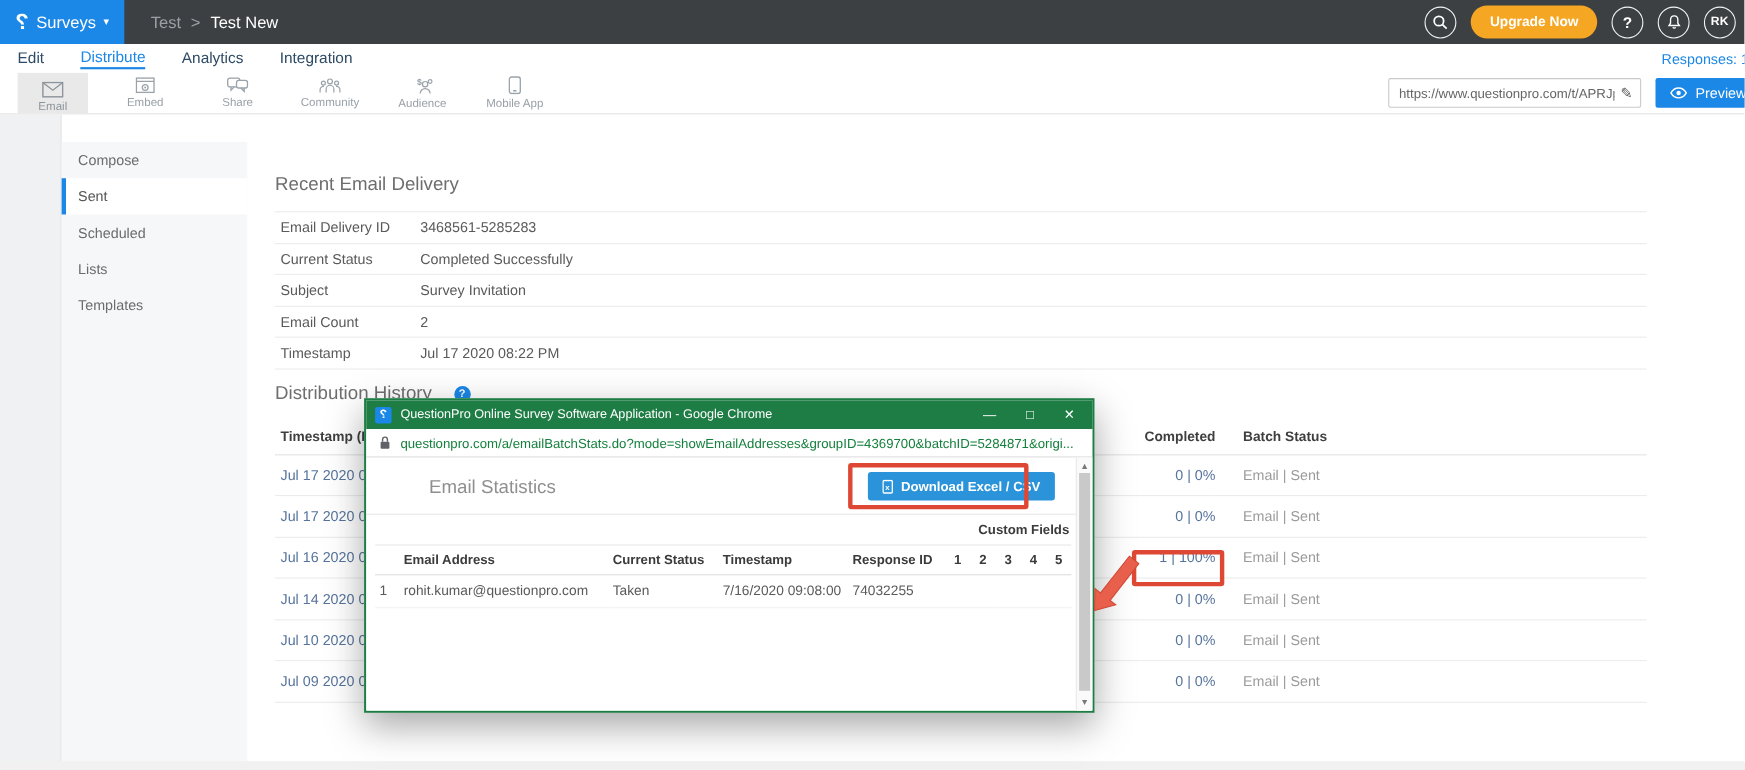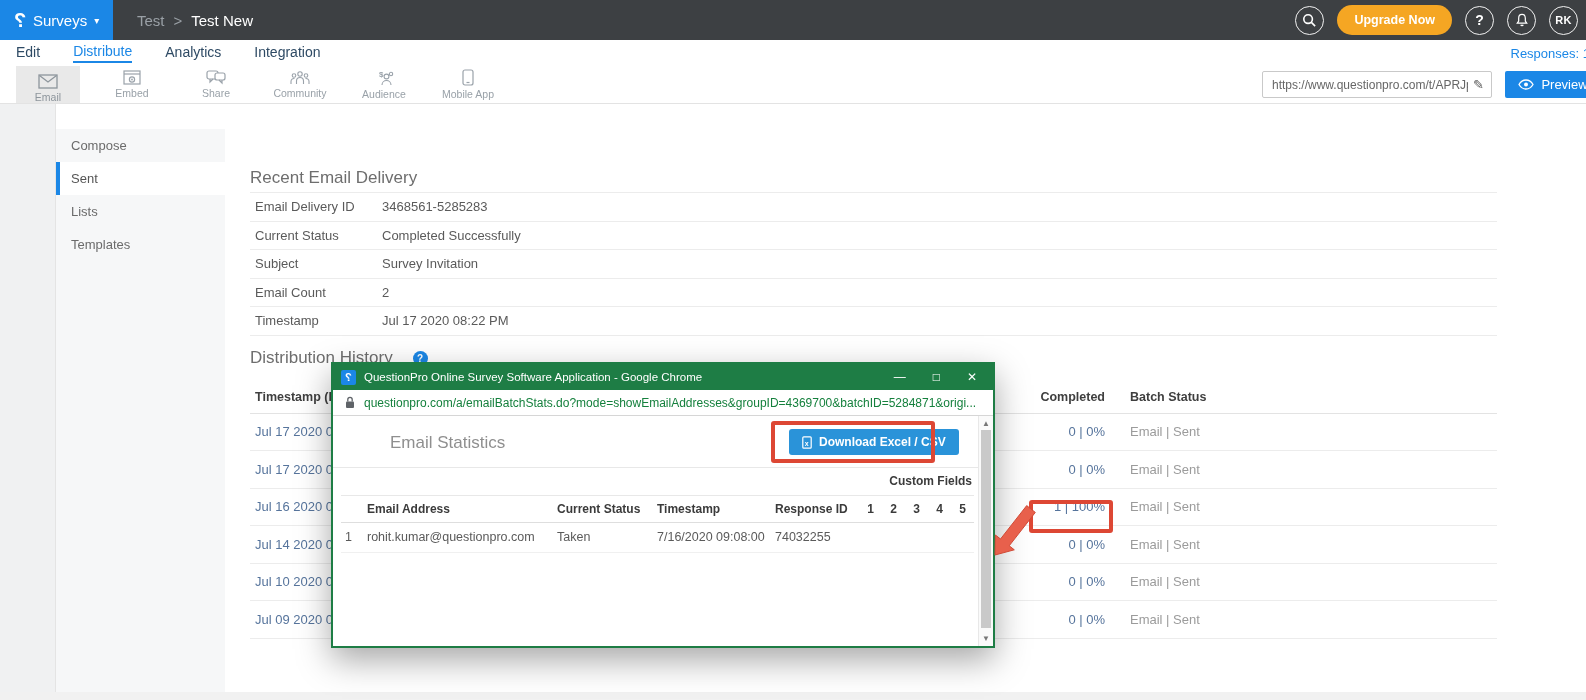--- a/index.html
+++ b/index.html
@@ -46,21 +46,21 @@
   
   .left-strip { position:absolute; top:104px; left:0; width:56px; bottom:0; background:#f0f1f2; border-right:1px solid #e4e4e4; z-index:1; }
   .sidebar { position:absolute; top:129px; left:56px; width:169px; bottom:0; background:#f6f7f8; z-index:2; }
   .side-item { height:33px; display:flex; align-items:center; padding-left:11px; font-size:13px; color:#6b6b6b; border-left:4px solid transparent; cursor:pointer; }
   .side-item.active { background:#fff; border-left-color:#1b87e6; color:#555; }
   .main { position:absolute; top:104px; left:225px; right:0; bottom:0; background:#fff; z-index:3; }
   .bottom-strip { position:absolute; left:0; right:0; bottom:0; height:8px; background:#f1f1f1; z-index:4; }
 
   
   .section-title { position:absolute; left:25px; font-size:17px; font-weight:400; color:#6e6e6e; }
-  .red-title { top:64px; }
+  .red-title { top:54px; }
   .detail-table { position:absolute; left:25px; top:88px; width:1247px; border-collapse:collapse; }
   .detail-table td { border-top:1px solid #ececec; height:28.5px; font-size:13px; color:#5a5a5a; padding-left:5px; }
   .detail-table tr:last-child td { border-bottom:1px solid #ececec; }
   .detail-table td.lbl { width:127px; }
 
   
   .dist-title-row { position:absolute; left:25px; top:244px; display:flex; align-items:center; gap:20px; }
   .dist-title-row .t { font-size:17px; font-weight:400; color:#6e6e6e; }
   .help-dot { width:15px; height:15px; border-radius:50%; background:#1b87e6; color:#fff; font-size:10px; font-weight:bold; display:flex; align-items:center; justify-content:center; cursor:pointer; }
   .dist-table { position:absolute; left:25px; top:278px; width:1247px; border-collapse:collapse; table-layout:fixed; }
@@ -213,20 +213,21 @@
       </svg>
     <span>Preview</span>
   </button>
 </div>
 
 <div class="left-strip"></div>
 
 <div class="sidebar">
   <div class="side-item">Compose</div>
   <div class="side-item active">Sent</div>
+  <div class="side-item">Scheduled</div>
   <div class="side-item">Lists</div>
   <div class="side-item">Templates</div>
 </div>
 
 <div class="main">
   <div class="section-title red-title">Recent Email Delivery</div>
 
   <table class="detail-table">
     <tbody>
         <tr>

